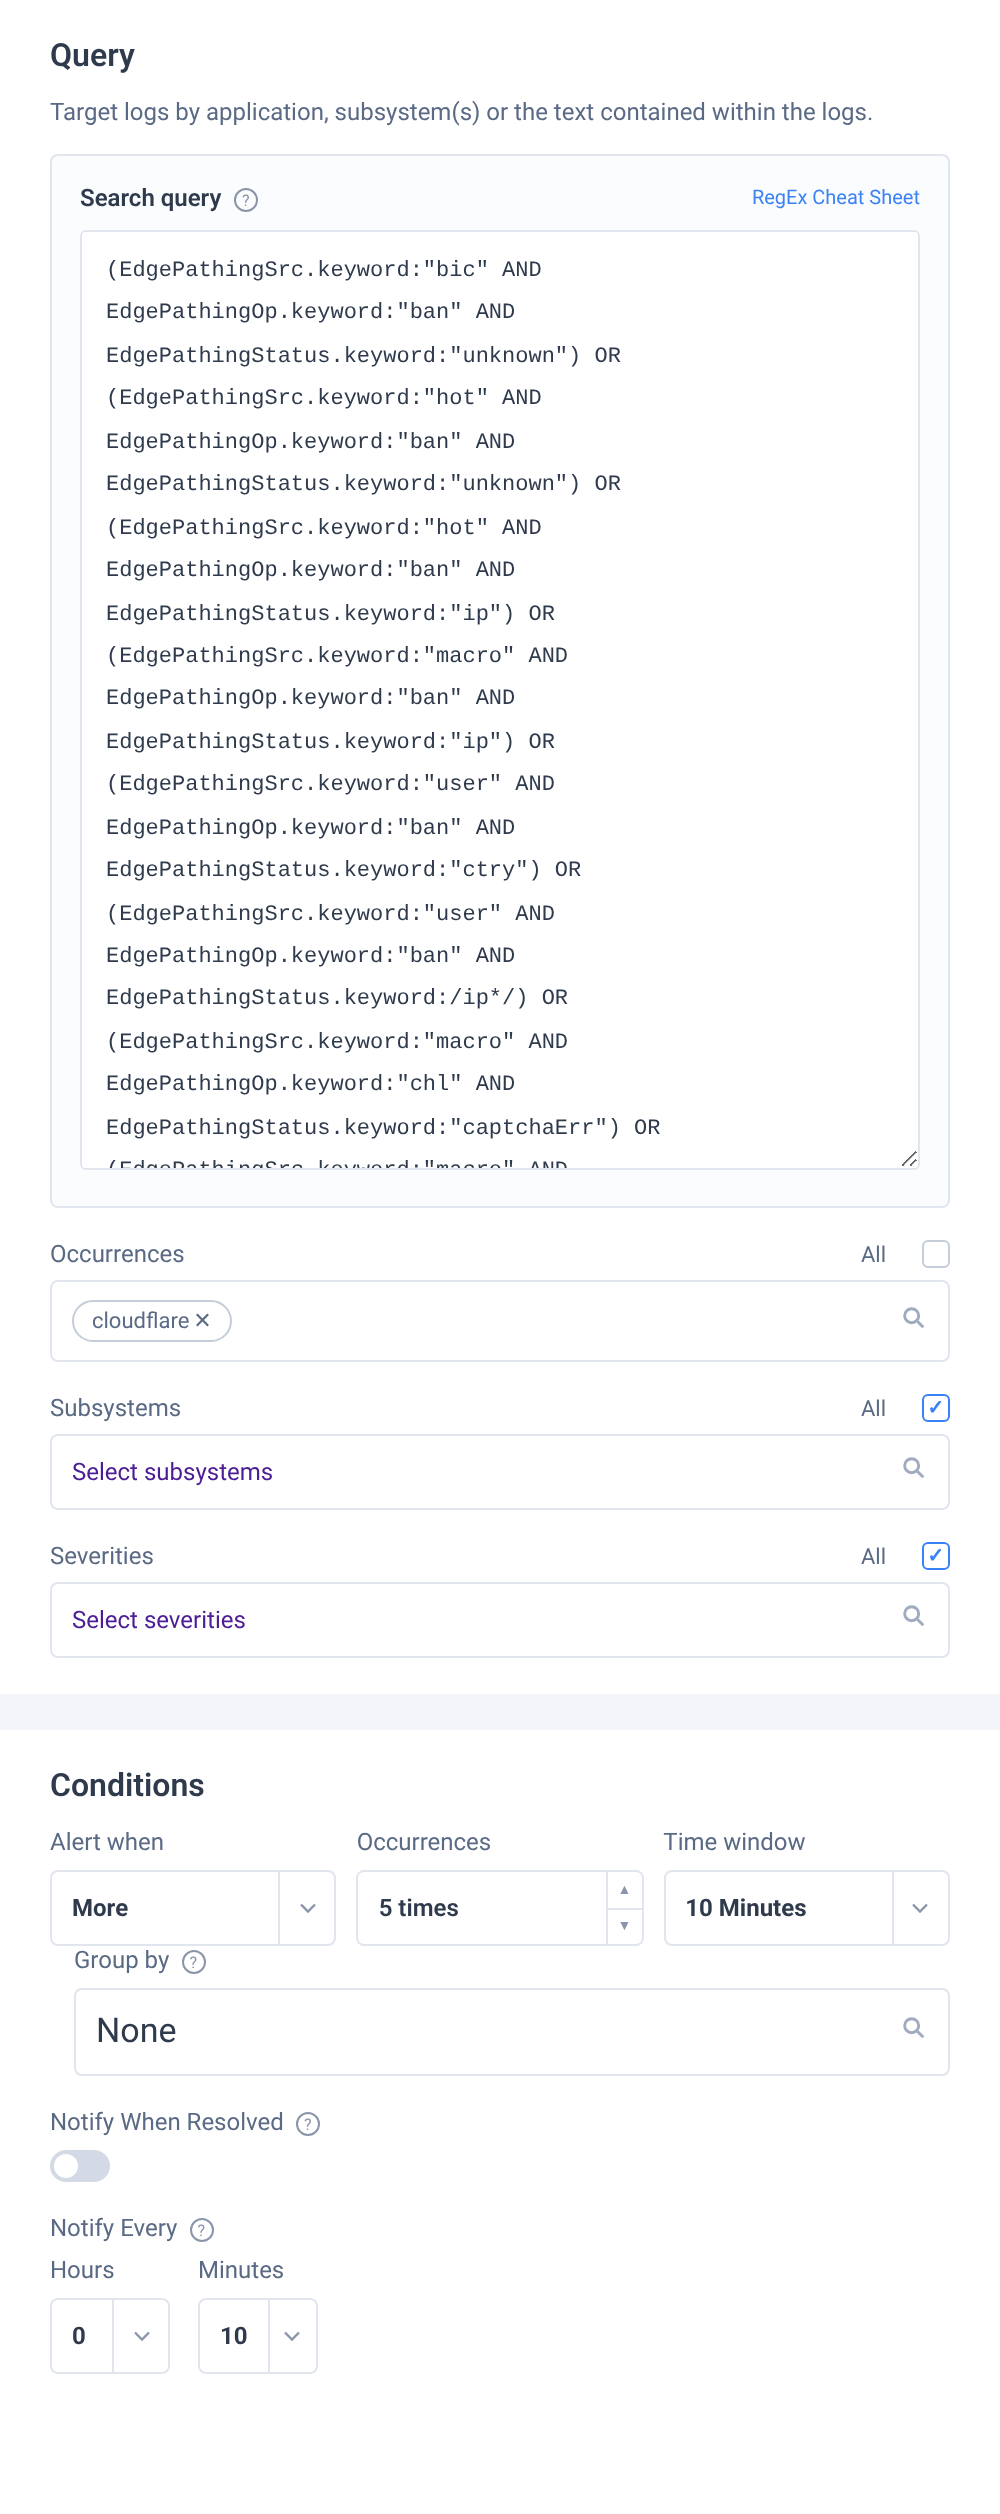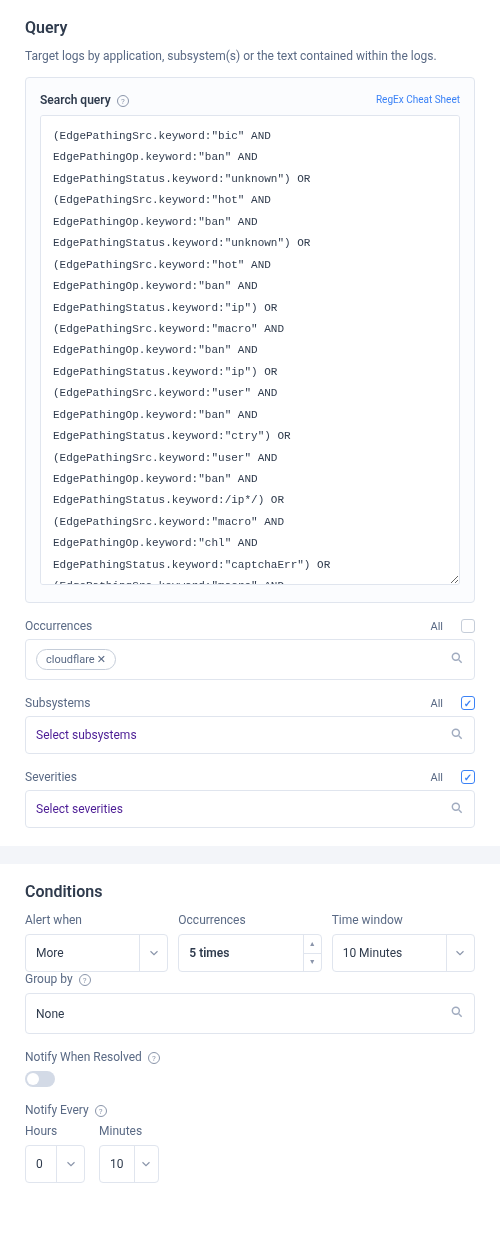--- a/index.html
+++ b/index.html
@@ -22,27 +22,27 @@
 .input-box { width: 100%; border: 1px solid #e0e5ee; border-radius: 4px; background: #fff; padding: 9px 10px; display: flex; align-items: center; gap: 6px; position: relative; min-height: 38px; }
 .chip { display: inline-flex; align-items: center; gap: 2px; border: 1px solid #c5cdd9; border-radius: 14px; padding: 3px 9px; font-size: 11px; color: #5a6a85; background: #fff; }
 .chip-x { color: #5a6a85; cursor: pointer; font-size: 11px; }
 .placeholder { color: #4c1d95; font-size: 12px; }
 .search-icon { position: absolute; right: 10px; color: #a0abbf; }
 .divider { height: 18px; background: #f3f5f9; }
 .cond-row { display: flex; gap: 10px; }
 .cond-col { flex: 1; }
 .cond-label { font-size: 12px; color: #5a6a85; margin-bottom: 7px; display: block; }
 .select-box { display: flex; border: 1px solid #e0e5ee; border-radius: 4px; background: #fff; height: 38px; }
-.select-val { flex: 1; padding: 0 10px; display: flex; align-items: center; font-size: 12px; color: #2f3b4d; }
+.select-val { flex: 1; padding: 0 10px; display: flex; align-items: center; font-size: 12px; color: #2f3b4d; font-weight: bold; }
 .select-val.bold { font-weight: 600; }
 .select-caret { width: 28px; border-left: 1px solid #e0e5ee; display: flex; align-items: center; justify-content: center; color: #8a95aa; }
 .spinner { display: flex; flex-direction: column; border-left: 1px solid #e0e5ee; width: 18px; }
 .spinner div { flex: 1; display: flex; align-items: center; justify-content: center; font-size: 7px; color: #8a95aa; }
 .spinner div:first-child { border-bottom: 1px solid #e0e5ee; }
-.group-box { width: 100%; border: 1px solid #e0e5ee; border-radius: 4px; background: #fff; padding: 11px 10px; font-size: 12px; color: #2f3b4d; display: flex; justify-content: space-between; align-items: center; }
+.group-box { width: 100%; border: 1px solid #e0e5ee; border-radius: 4px; background: #fff; padding: 11px 10px; font-size: 17px; color: #2f3b4d; display: flex; justify-content: space-between; align-items: center; }
 .toggle { width: 30px; height: 16px; background: #d3dae6; border-radius: 10px; position: relative; margin-top: 6px; }
 .toggle::after { content: ""; position: absolute; width: 12px; height: 12px; background: #fff; border-radius: 50%; top: 2px; left: 2px; }
 .notify-row { display: flex; gap: 14px; }
 .small-select { width: 60px; }
 svg { width: 14px; height: 14px; }
 </style>
 </head>
 <body>
 
 <div class="section">
@@ -154,21 +154,21 @@
         <div class="select-val">10 Minutes</div>
         <div class="select-caret">
             <svg viewBox="0 0 24 24" fill="none" stroke="currentColor" stroke-width="2">
               <polyline points="6 9 12 15 18 9"></polyline>
             </svg>
           </div>
       </div>
     </div>
   </div>
 
-  <div class="field-group" style="margin-top:0;">
+  <div class="field-group" style="margin-top:0;margin-left:12px;">
     <span class="cond-label">
       <span>Group by</span>
       <span class="help-icon">?</span>
     </span>
     <div class="group-box">
       <span>None</span>
       <span style="color:#a0abbf;">
         <svg viewBox="0 0 24 24" fill="none" stroke="currentColor" stroke-width="2.5">
             <circle cx="10" cy="10" r="6"></circle>
             <line x1="15" y1="15" x2="20" y2="20"></line>

